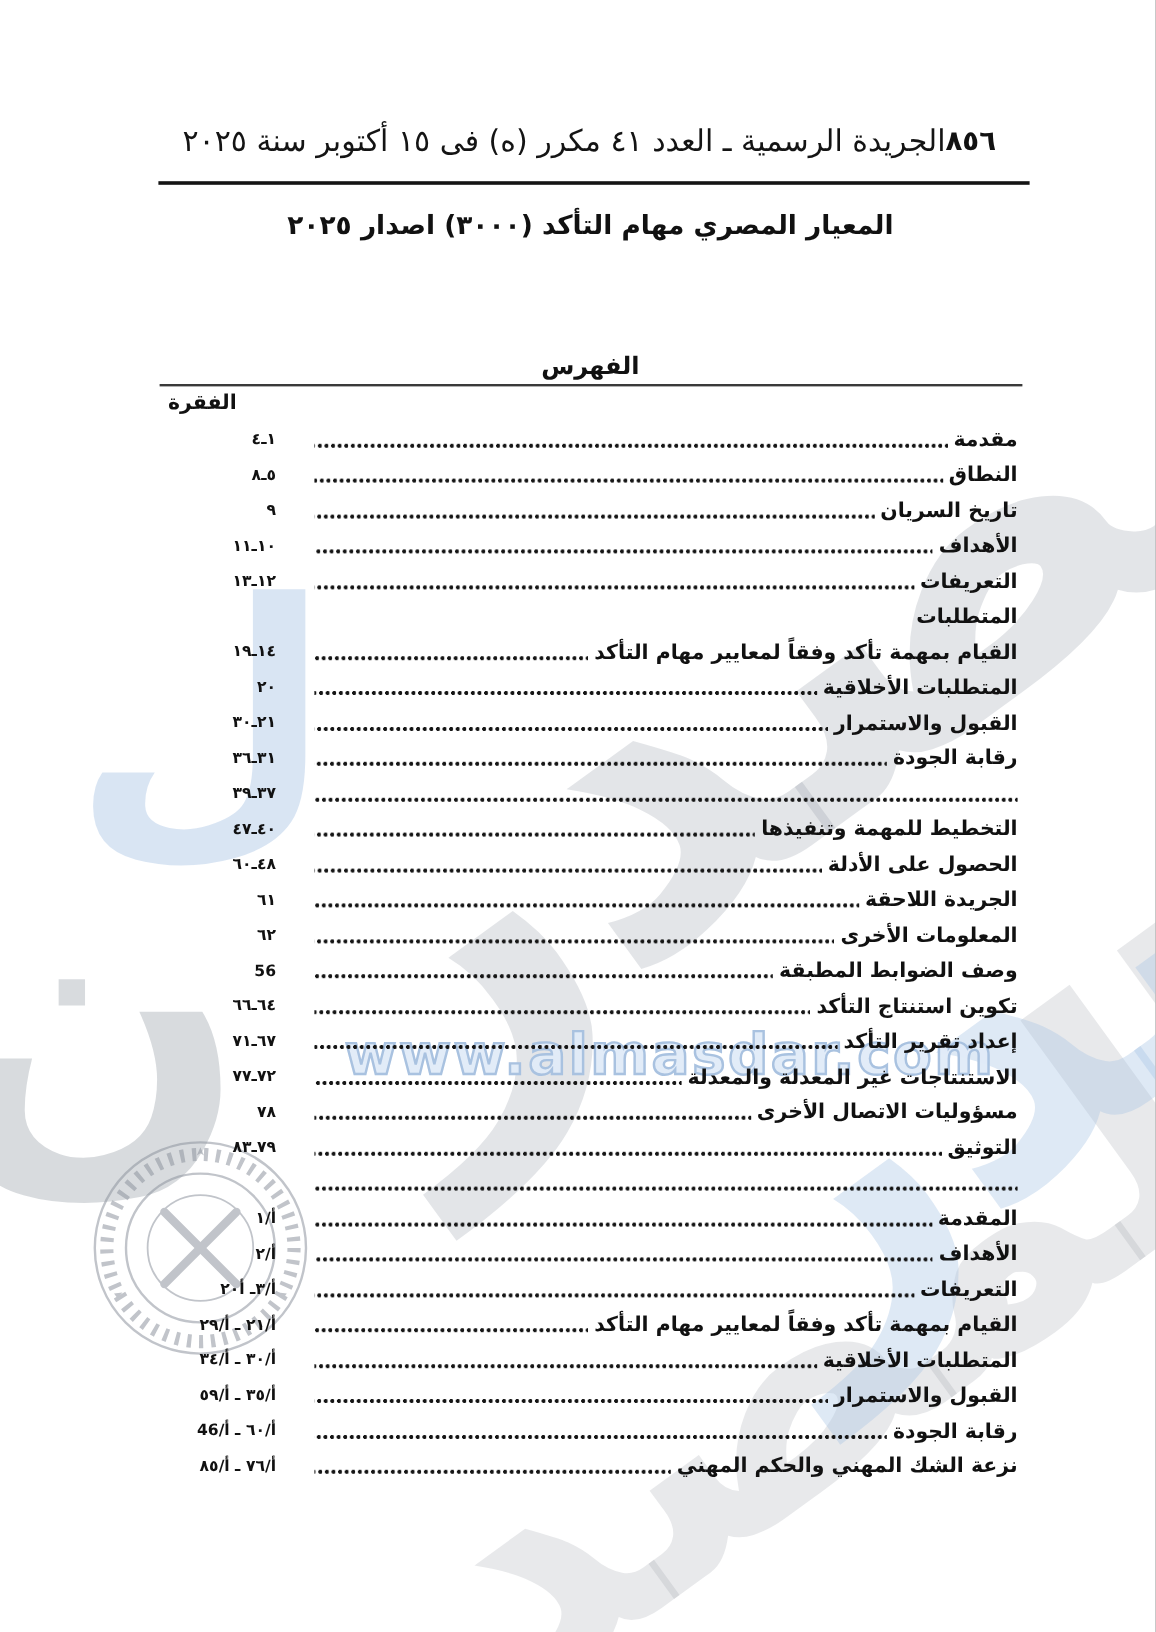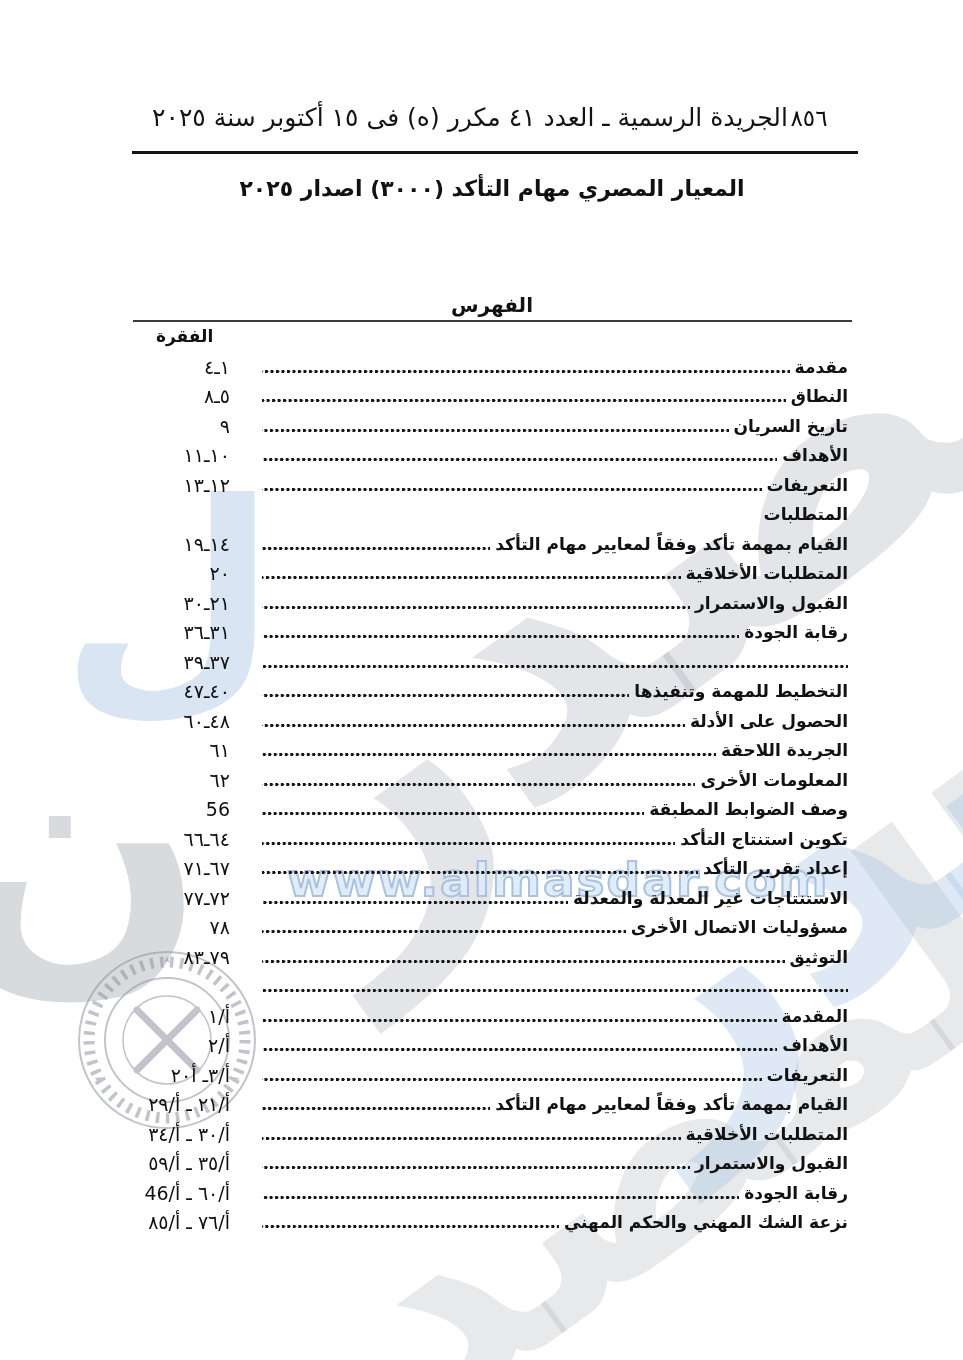--- a/index.html
+++ b/index.html
@@ -25,41 +25,41 @@
     letter-spacing:2px; color:rgba(224,235,248,0.95);
     -webkit-text-stroke:2px #a9c2e0; font-family:"DejaVu Sans", sans-serif;
   }
   .seal { position:absolute; left:75px; top:948px; width:184px; height:184px; opacity:0.55; }
   
   .content { position:absolute; inset:0; z-index:2; }
   .hdr-title {
     position:absolute; top:103px; left:150px; width:640px; text-align:center;
     direction:rtl; font-size:25px; color:#141414;
   }
-  .page-num { position:absolute; top:105px; left:772px; width:74px; text-align:center; font-size:23px; }
+  .page-num { position:absolute; top:105px; left:772px; width:74px; text-align:center; font-size:23px;font-weight:bold; }
   .hdr-rule { position:absolute; top:151px; left:132px; width:726px; height:3px; background:#141414; }
   .doc-title { position:absolute; left:132px; width:720px; text-align:center; direction:rtl; font-weight:bold; font-size:22px; }
   .doc-title1 { top:176px; }
   .doc-title2 { top:217px; }
   .index-title { position:absolute; top:293px; left:132px; width:720px; text-align:center; direction:rtl; font-weight:bold; font-size:20px; }
   .index-rule { position:absolute; top:320px; left:133px; width:719px; height:2px; background:#3a3a3a; }
-  .col-hdr { position:absolute; top:326px; left:156px; direction:rtl; font-weight:bold; font-size:17px; }
+  .col-hdr { position:absolute; top:326px; left:140px; direction:rtl; font-weight:bold; font-size:17px; }
   .toc { position:absolute; top:352px; left:132px; width:716px; direction:rtl; }
   .row { display:flex; align-items:center; height:29.5px; }
   .t { font-weight:bold; font-size:17px; white-space:nowrap; margin-left:5px; }
   .dots {
     flex:1 1 auto; align-self:stretch;
     background-image:radial-gradient(circle at 2.5px 2.5px, #151515 1.5px, transparent 1.9px);
     background-size:5.5px 5px; background-repeat:repeat-x;
     background-position:right 3px bottom 8px;
   }
   .dots.nodots { background:none; }
   .num {
     flex:0 0 130px; text-align:right; padding-right:32px; box-sizing:border-box;
-    font-weight:normal; font-size:19px; white-space:nowrap;
+    font-weight:bold; font-size:13px; white-space:nowrap;
   }
 </style>
 </head>
 <body>
 
 <div class="page">
 
   <div class="wm">
     <div class="wm-rot wm-g1">المصدر</div>
     <div class="wm-rot wm-g2">المصدر</div>

